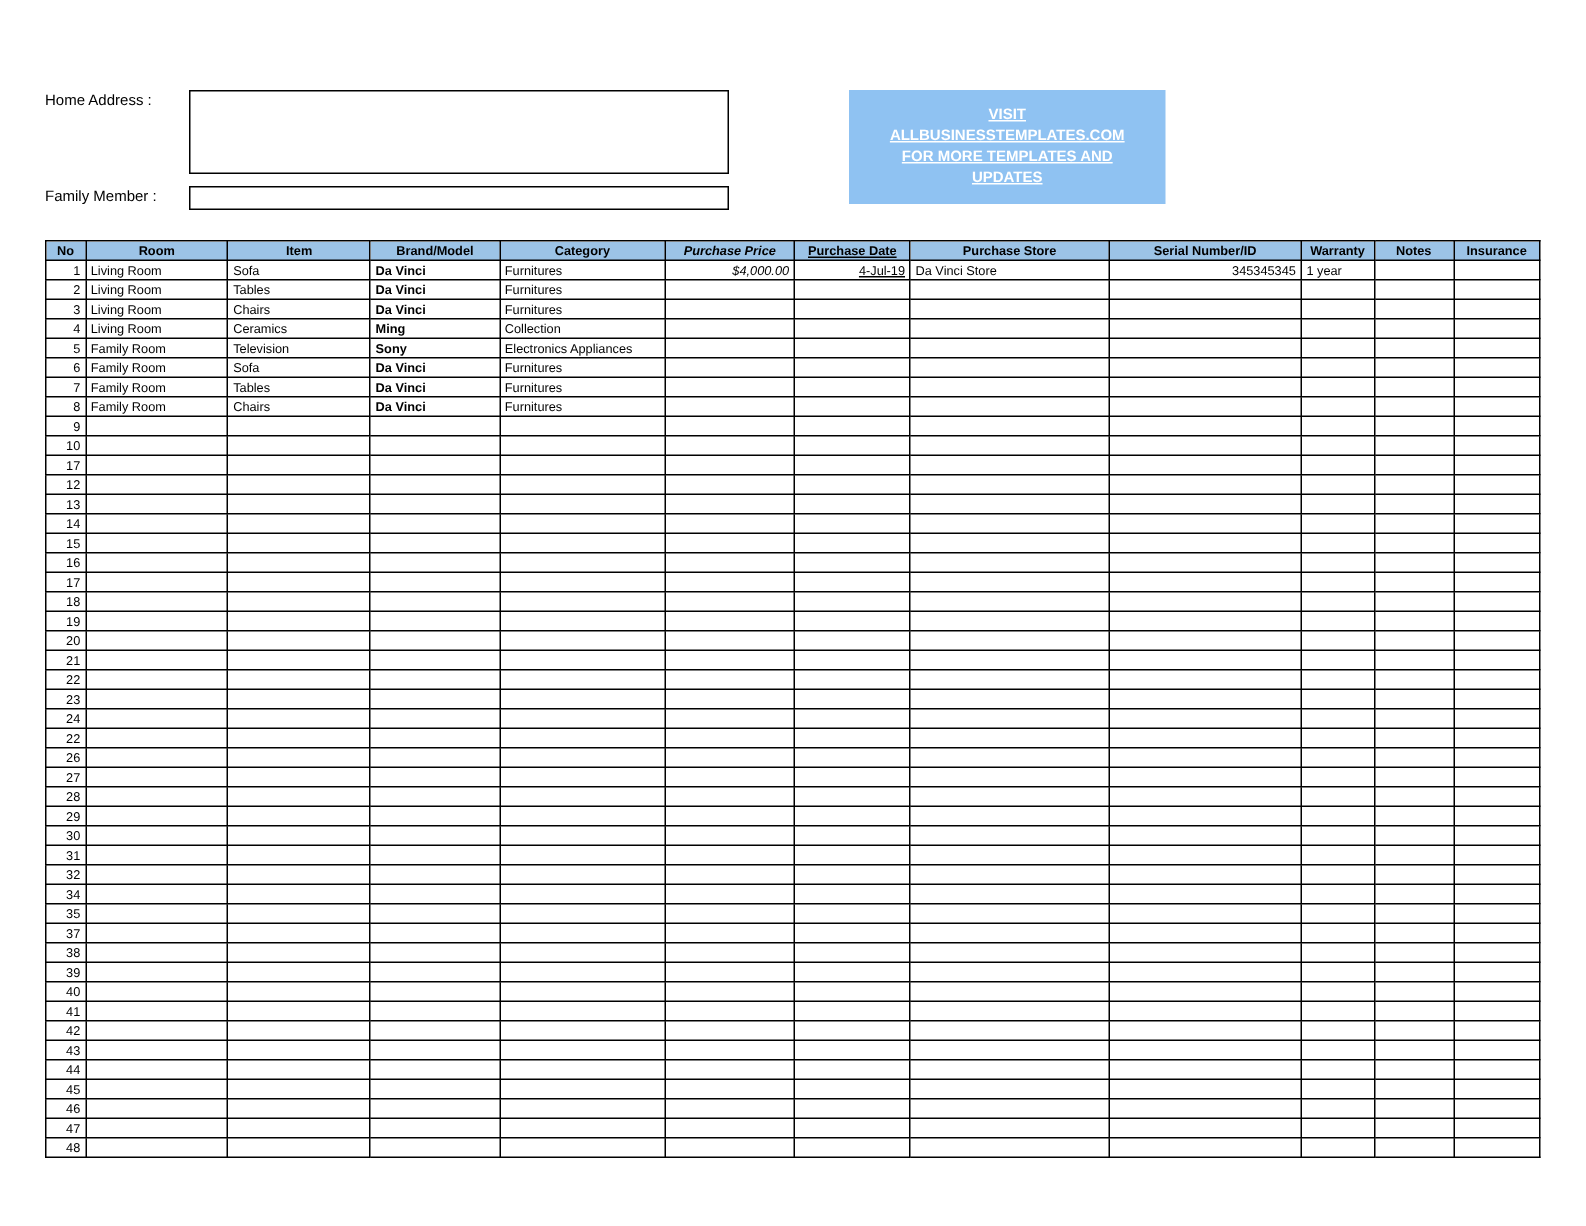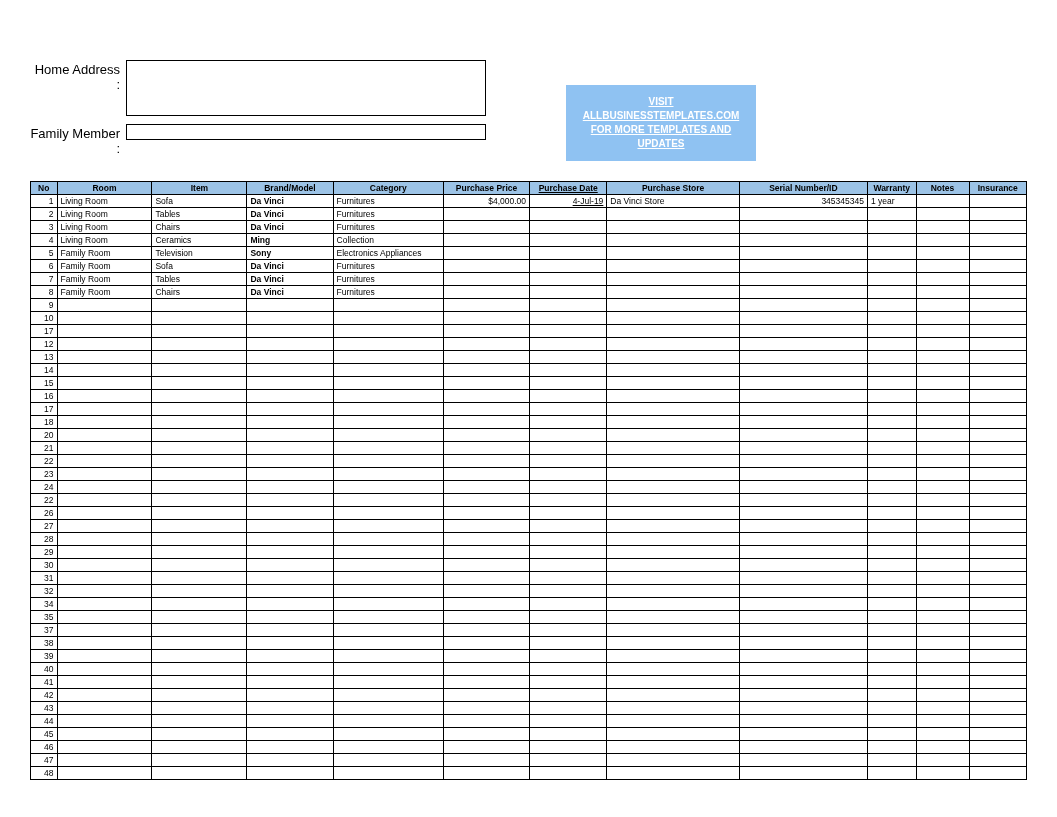--- a/index.html
+++ b/index.html
@@ -22,42 +22,41 @@
     flex-direction: column;
     gap: 8px;
   }
   .field-row {
     display: flex;
     align-items: flex-start;
     gap: 6px;
   }
   .field-label {
     width: 90px;
-    text-align: right;
-    font-size: 13px;
+    text-align: left;
+    font-size: 10px;
     padding-top: 2px;
   }
   .field-box {
     border: 1px solid #000;
     background: #fff;
   }
   .address-box { width: 360px; height: 56px; }
   .member-box { width: 360px; height: 16px; }
   .banner {
     background: #8FC2F2;
     color: #fff;
     font-weight: bold;
     text-align: center;
     text-decoration: underline;
     font-size: 10px;
     padding: 10px 14px;
-    width: 190px;
+    width: 211px;
     line-height: 1.4;
     margin-left: 20px;
-    margin-top: 25px;
   }
   table.inv {
     border-collapse: collapse;
     width: 100%;
     table-layout: fixed;
   }
   table.inv th, table.inv td {
     border: 1px solid #000;
     padding: 1px 3px;
     height: 13px;
@@ -70,21 +69,21 @@
   table.inv th {
     background: #9CC3E6;
     font-weight: bold;
     text-align: center;
   }
   .col-no { width: 24px; text-align: right; }
   .col-room { width: 86px; }
   .col-item { width: 86px; }
   .col-brand { width: 78px; font-weight: bold; }
   .col-category { width: 100px; }
-  .col-price { width: 78px; text-align: right; }
+  .col-price { width: 78px; text-align: right; font-style: italic; }
   .col-date { width: 70px; text-align: right; text-decoration: underline; }
   .col-store { width: 120px; }
   .col-serial { width: 116px; text-align: right; }
   .col-warranty { width: 44px; }
   .col-notes { width: 48px; }
   .col-insurance { width: 52px; }
   th.col-price, th.col-date, th.col-serial, th.col-no { text-align: center; }
 </style>
 </head>
 <body>
@@ -372,20 +371,34 @@
         <td class="col-category"></td>
         <td class="col-price"></td>
         <td class="col-date"></td>
         <td class="col-store"></td>
         <td class="col-serial"></td>
         <td class="col-warranty"></td>
         <td class="col-notes"></td>
         <td class="col-insurance"></td>
       </tr>
       <tr>
+        <td class="col-no">19</td>
+        <td class="col-room"></td>
+        <td class="col-item"></td>
+        <td class="col-brand"></td>
+        <td class="col-category"></td>
+        <td class="col-price"></td>
+        <td class="col-date"></td>
+        <td class="col-store"></td>
+        <td class="col-serial"></td>
+        <td class="col-warranty"></td>
+        <td class="col-notes"></td>
+        <td class="col-insurance"></td>
+      </tr>
+      <tr>
         <td class="col-no">20</td>
         <td class="col-room"></td>
         <td class="col-item"></td>
         <td class="col-brand"></td>
         <td class="col-category"></td>
         <td class="col-price"></td>
         <td class="col-date"></td>
         <td class="col-store"></td>
         <td class="col-serial"></td>
         <td class="col-warranty"></td>

